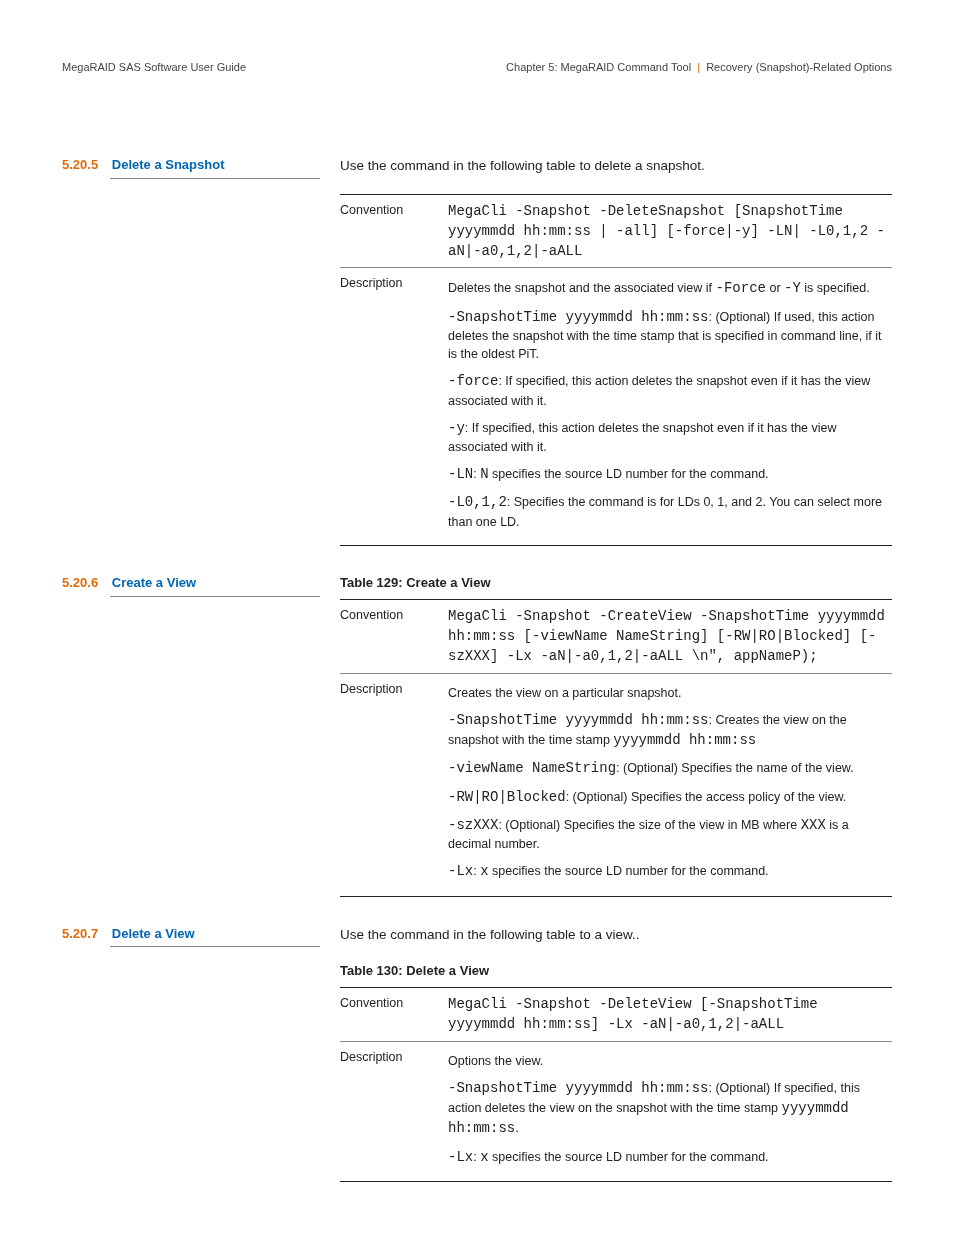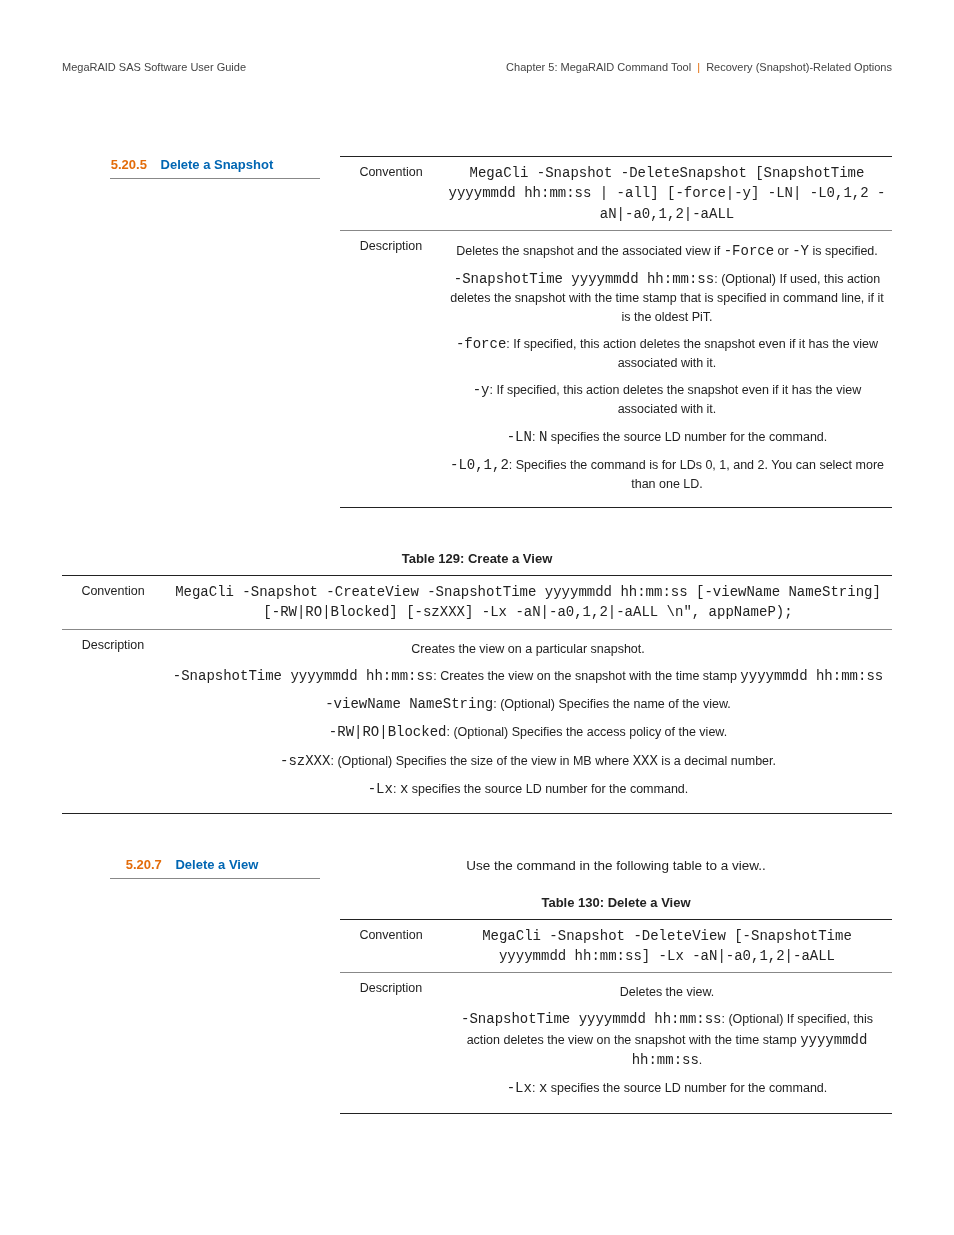--- a/index.html
+++ b/index.html
@@ -17,22 +17,21 @@
     display: flex;
     justify-content: space-between;
     font-size: 11px;
     color: #444;
     margin-bottom: 80px;
     gap: 32px;
   }
   .header-right .sep { color: #e36c0a; margin: 0 3px; }
   .section {
     display: flex;
-    margin-bottom: 42px;
-    text-align: center;
+    margin-bottom: 28px;
   }
   .sec-left {
     width: 278px;
     flex-shrink: 0;
     padding-right: 18px;
   }
   .sec-num {
     color: #e36c0a;
     font-weight: bold;
     font-size: 13px;
@@ -109,20 +108,21 @@
   </div>
 </div>
 
 <div class="section">
   <div class="sec-left">
     <span class="sec-num">5.20.5</span>
     <span class="sec-title">Delete a Snapshot</span>
     <div class="sec-rule"></div>
   </div>
   <div class="sec-right">
+    <p class="intro">Use the command in the following table to delete a snapshot.</p>
     <table class="doc">
       <tbody>
           <tr>
         <td class="label">Convention</td>
         <td class="val code">MegaCli -Snapshot -DeleteSnapshot [SnapshotTime yyyymmdd hh:mm:ss | -all] [-force|-y] -LN| -L0,1,2 -aN|-a0,1,2|-aALL</td>
       </tr>
       <tr>
         <td class="label">Description</td>
         <td class="val desc-block">
           <p>
@@ -144,20 +144,25 @@
             <span class="code">-L0,1,2</span><span>: Specifies the command is for LDs 0, 1, and 2. You can select more than one LD.</span>
           </p>
         </td>
       </tr>
     </tbody>
       </table>
   </div>
 </div>
 
 <div class="section">
+  <div class="sec-left">
+    <span class="sec-num">5.20.6</span>
+    <span class="sec-title">Create a View</span>
+    <div class="sec-rule"></div>
+  </div>
   <div class="sec-right">
     <div class="tbl-caption">Table 129: Create a View</div>
     <table class="doc">
       <tbody>
           <tr>
         <td class="label">Convention</td>
         <td class="val code">MegaCli -Snapshot -CreateView -SnapshotTime yyyymmdd hh:mm:ss [-viewName NameString] [-RW|RO|Blocked] [-szXXX] -Lx -aN|-a0,1,2|-aALL \n", appNameP);</td>
       </tr>
       <tr>
         <td class="label">Description</td>
@@ -196,21 +201,21 @@
     <div class="tbl-caption">Table 130: Delete a View</div>
     <table class="doc">
       <tbody>
           <tr>
         <td class="label">Convention</td>
         <td class="val code">MegaCli -Snapshot -DeleteView [-SnapshotTime yyyymmdd hh:mm:ss] -Lx -aN|-a0,1,2|-aALL</td>
       </tr>
       <tr>
         <td class="label">Description</td>
         <td class="val desc-block">
-          <p>Deletes the view.</p>
+          <p>Options the view.</p>
           <p>
             <span class="code">-SnapshotTime yyyymmdd hh:mm:ss</span><span>: (Optional) If specified, this action deletes the view on the snapshot with the time stamp </span><span class="code">yyyymmdd hh:mm:ss</span><span>.</span>
           </p>
           <p>
             <span class="code">-Lx</span><span>: </span><span class="code">x</span><span> specifies the source LD number for the command.</span>
           </p>
         </td>
       </tr>
     </tbody>
       </table>

